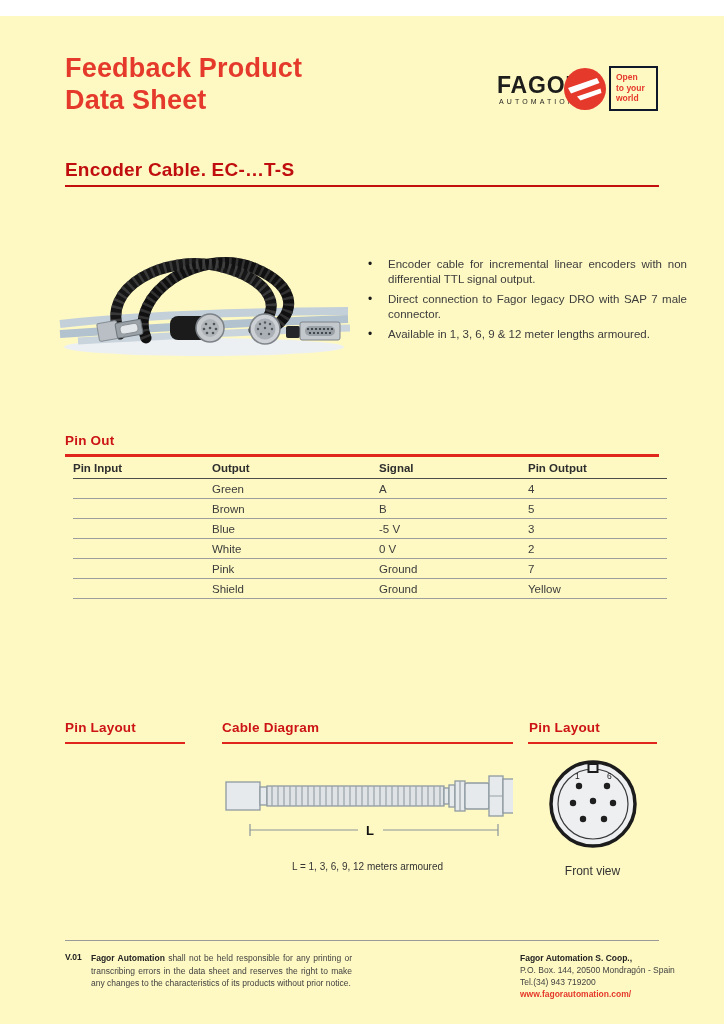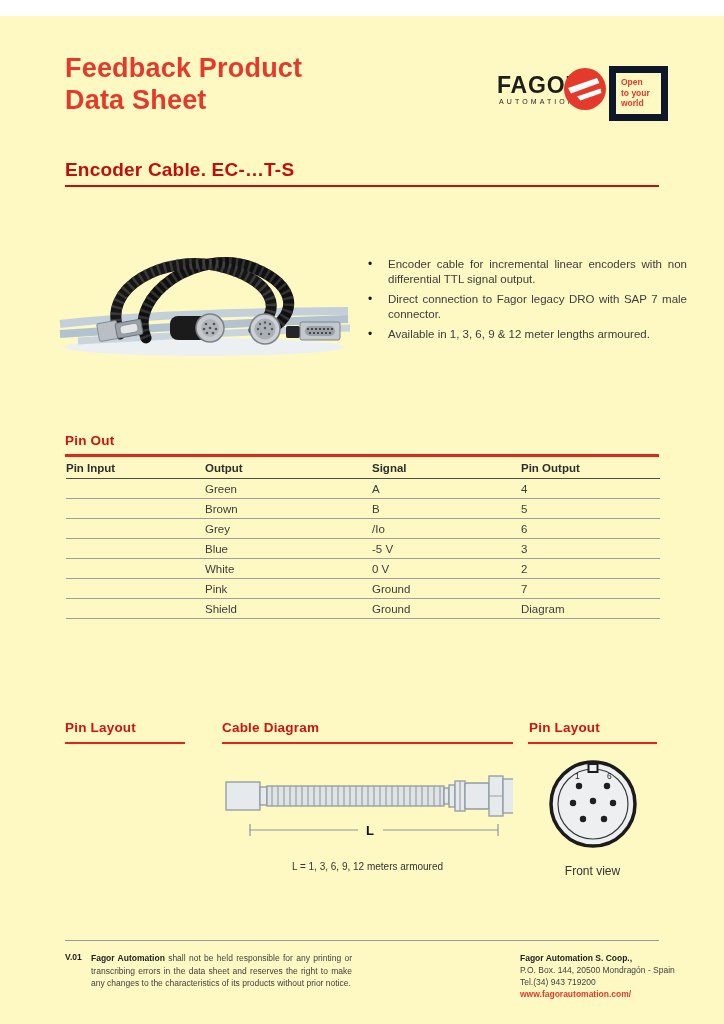--- a/index.html
+++ b/index.html
@@ -8,39 +8,39 @@
     font-family:"Liberation Sans", sans-serif; overflow:hidden;
     margin:16px auto;
   }
   .abs { position:absolute; }
 
   
   .doc-title { left:65px; top:36px; font-size:27px; font-weight:bold; color:#e5392b; line-height:32px; letter-spacing:0.2px; }
   .logo-brand { left:497px; top:56px; font-size:23px; font-weight:bold; color:#1d1d1b; letter-spacing:0.8px; }
   .logo-sub { left:499px; top:82px; font-size:7px; letter-spacing:3.1px; color:#1d1d1b; }
   .logo-mark { left:563px; top:51px; width:44px; height:44px; }
-  .logo-box { left:609px; top:50px; width:36px; height:32px; border:7px solid #0f172a; padding:4px 4px 5px 5px; }
+  .logo-box { left:609px; top:50px; width:36px; height:32px; border:2px solid #0f172a; padding:4px 4px 5px 5px; }
   .logo-box div { font-size:8.5px; font-weight:bold; color:#e5392b; line-height:10.5px; }
 
   
   .product-title { left:65px; top:143px; font-size:19px; font-weight:bold; color:#c00d0d; letter-spacing:0.2px; }
   .title-rule { left:65px; top:169px; width:594px; height:2px; background:#c40f0f; }
 
   
   .photo { left:58px; top:200px; width:292px; height:148px; }
   .bullets { left:365px; top:241px; width:322px; }
   .bullets ul { margin:0; padding:0; list-style:none; }
   .bullets li { position:relative; padding-left:23px; font-size:11.5px; line-height:15px; color:#3c3c3c; text-align:justify; margin-bottom:5px; }
   .bullets li::before { content:"\2022"; position:absolute; left:3px; top:0; font-size:12px; color:#1a1a1a; }
 
   
   .section-heading { font-size:13.5px; font-weight:bold; color:#cc1414; letter-spacing:0.2px; }
   .pinout-heading { left:65px; top:417px; }
   .pinout-rule { left:65px; top:438px; width:594px; height:2.5px; background:#e0251c; }
-  .pin-table { left:66px; top:441px; width:594px; border-collapse:collapse; table-layout:fixed; }
+  .pin-table { left:73px; top:441px; width:594px; border-collapse:collapse; table-layout:fixed; }
   .pin-table th { text-align:left; font-size:11.5px; font-weight:bold; color:#2e2e2e; padding:5px 0 4px 0; border-bottom:1.5px solid #4d4d4d; }
   .pin-table td { font-size:11.5px; color:#3c3c3c; padding:3px 0 2px 0; height:14px; border-bottom:1px solid #9e9e9e; }
   .heading-left { left:65px; top:704px; }
   .heading-mid { left:222px; top:704px; }
   .heading-right { left:529px; top:704px; }
   .rule-left { left:65px; top:726px; width:120px; height:2px; background:#e0251c; }
   .rule-mid { left:222px; top:726px; width:291px; height:2px; background:#e0251c; }
   .rule-right { left:528px; top:726px; width:129px; height:2px; background:#e0251c; }
 
   .cable-svg { left:222px; top:752px; width:291px; height:80px; }
@@ -177,47 +177,41 @@
         <td>4</td>
       </tr>
       <tr>
         <td></td>
         <td>Brown</td>
         <td>B</td>
         <td>5</td>
       </tr>
       <tr>
         <td></td>
-        <td>Grey</td>
-        <td>/Io</td>
-        <td>6</td>
-      </tr>
-      <tr>
-        <td></td>
         <td>Blue</td>
         <td>-5 V</td>
         <td>3</td>
       </tr>
       <tr>
         <td></td>
         <td>White</td>
         <td>0 V</td>
         <td>2</td>
       </tr>
       <tr>
         <td></td>
         <td>Pink</td>
         <td>Ground</td>
         <td>7</td>
       </tr>
       <tr>
         <td></td>
         <td>Shield</td>
         <td>Ground</td>
-        <td>Diagram</td>
+        <td>Yellow</td>
       </tr>
     </tbody>
   </table>
 
   <div class="abs section-heading heading-left">Pin Layout</div>
   <div class="abs section-heading heading-mid">Cable Diagram</div>
   <div class="abs section-heading heading-right">Pin Layout</div>
   <div class="abs rule-left"></div>
   <div class="abs rule-mid"></div>
   <div class="abs rule-right"></div>

